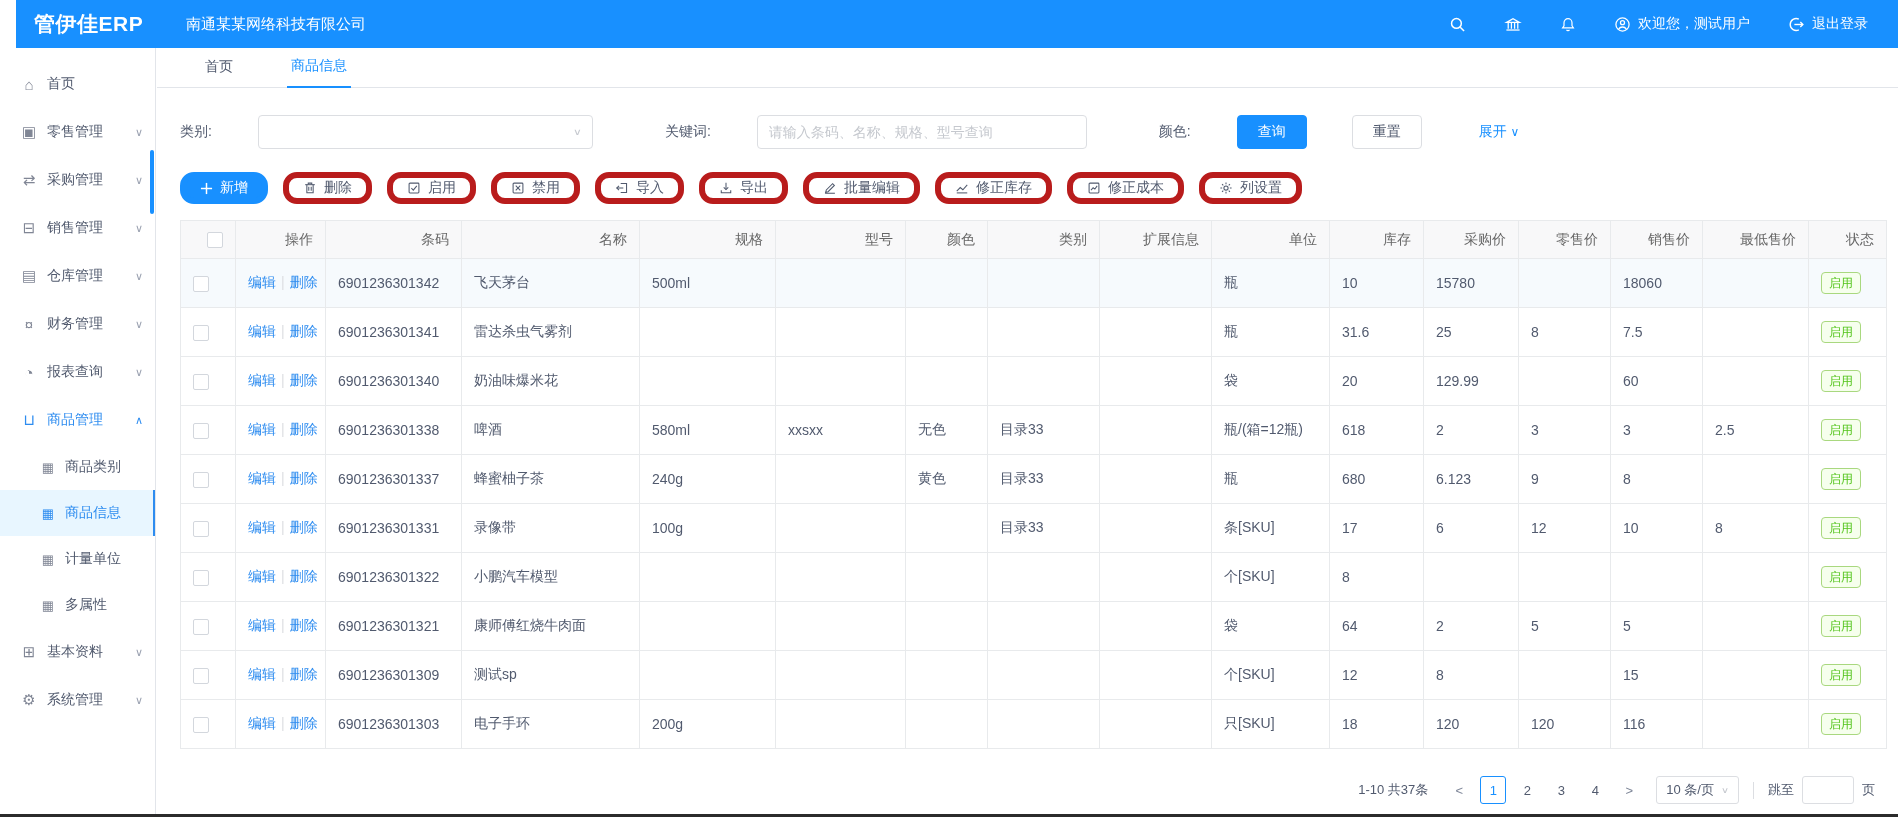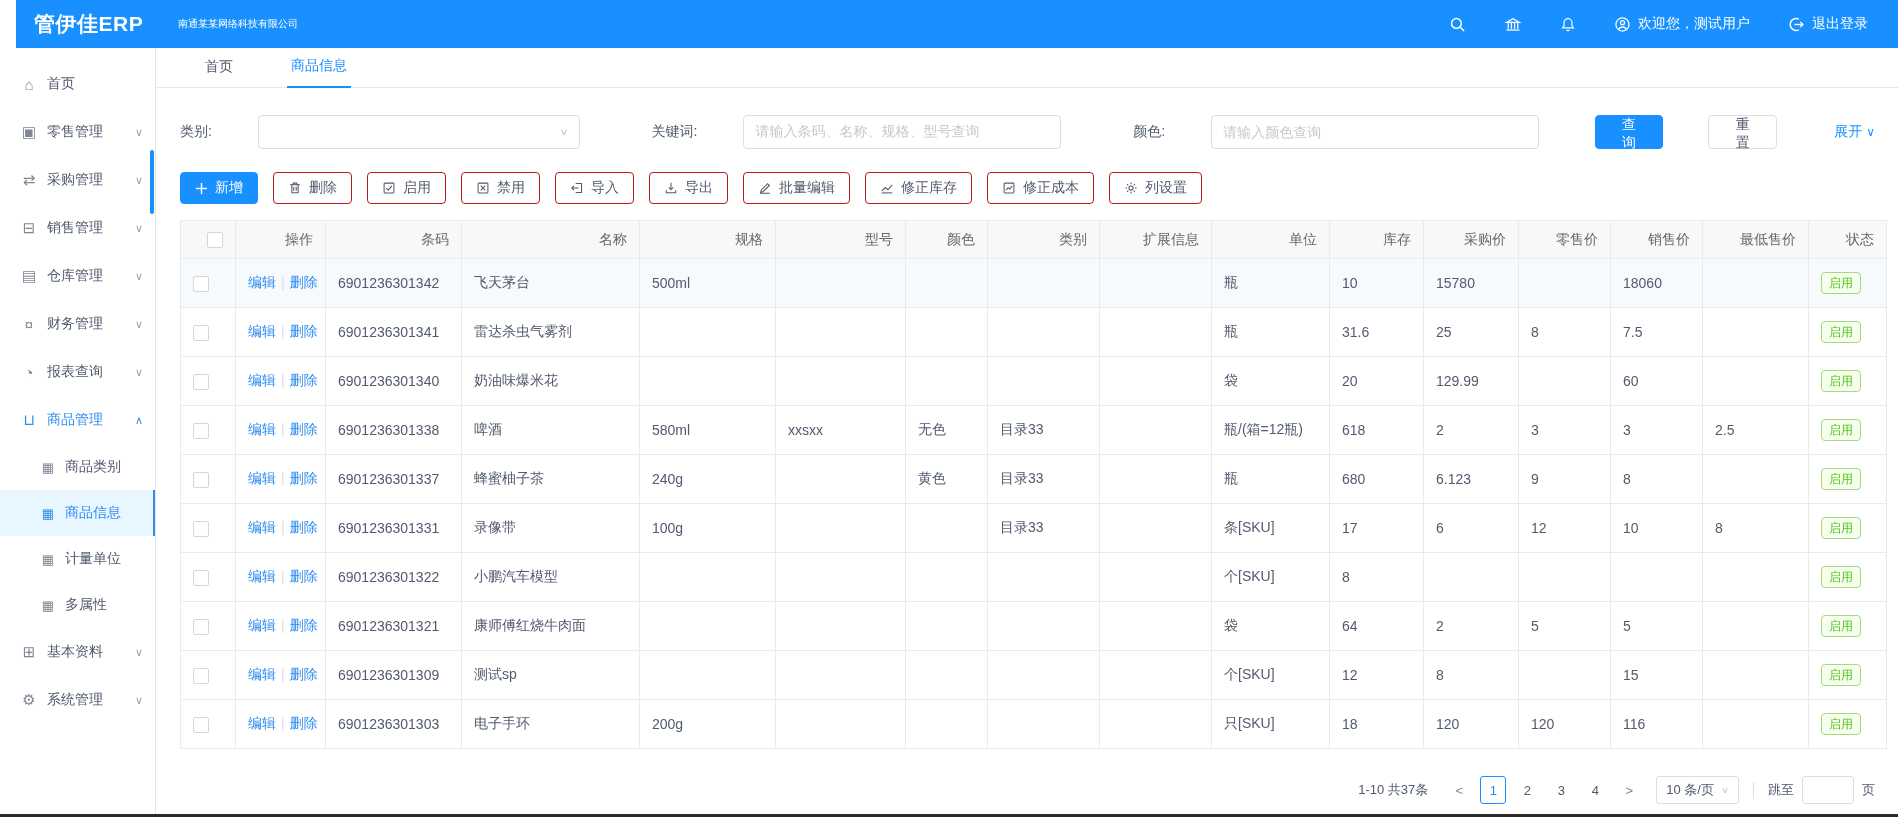--- a/index.html
+++ b/index.html
@@ -4,21 +4,21 @@
 <style>
   *{margin:0;padding:0;box-sizing:border-box;}
   html,body{width:1898px;height:817px;}
   body{position:relative;overflow:hidden;background:#fff;
        font-family:"Liberation Sans","DejaVu Sans",sans-serif;color:#515a6e;}
 
   
   .topbar{position:absolute;top:0;left:16px;right:0;height:48px;background:#1890ff;
           display:flex;align-items:center;color:#fff;z-index:30;}
   .logo{width:156px;padding-left:18px;font-size:21px;font-weight:bold;letter-spacing:.5px;}
-  .company{font-size:10px;margin-left:6px;}
+  .company{font-size:15px;margin-left:14px;}
   .topbar-right{margin-left:auto;display:flex;align-items:center;gap:38px;padding-right:30px;font-size:14px;}
   .top-ico{display:inline-flex;align-items:center;gap:7px;cursor:pointer;}
   .top-ico svg{display:block;}
 
   
   .sidebar{position:absolute;top:48px;left:0;bottom:0;width:156px;background:#fff;
            border-right:1px solid #e2e5ea;font-size:14px;padding-top:12px;z-index:20;}
   .side-item{height:48px;display:flex;align-items:center;padding:0 12px 0 20px;cursor:pointer;color:#515a6e;}
   .side-item .glyph{width:18px;color:#808695;font-size:15px;text-align:center;}
   .side-item .lbl{margin-left:9px;flex:1;white-space:nowrap;}
@@ -43,32 +43,32 @@
 
   
   .filterbar{display:flex;align-items:center;margin-top:27px;font-size:14px;gap:36px;}
   .f-label{margin-right:10px;white-space:nowrap;}
   .select-box{width:335px;height:34px;border:1px solid #dcdee2;border-radius:4px;position:relative;
               margin-right:36px;background:#fff;cursor:pointer;}
   .select-box .chev-d{position:absolute;right:10px;top:9px;color:#c5c8ce;font-size:12px;transform:scaleY(.75);}
   .f-input{height:34px;border:1px solid #dcdee2;border-radius:4px;padding:0 11px;font-size:14px;
            color:#515a6e;margin-right:36px;outline:none;}
   .f-input::placeholder{color:#c5c8ce;}
-  .kw{width:330px;font-family:Liberation Serif, serif;}
+  .kw{width:330px;}
   .cl{width:340px;margin-right:20px;}
   .btn{height:34px;border:1px solid #dcdee2;border-radius:4px;background:#fff;color:#515a6e;
        font-size:14px;padding:0 20px;cursor:pointer;font-family:inherit;}
   .btn-primary{background:#1890ff;border-color:#1890ff;color:#fff;}
   .gap8{margin-left:9px;}
   .expand-link{color:#1890ff;margin-left:21px;cursor:pointer;white-space:nowrap;}
   .expand-link .chev{font-size:12px;}
 
   
   .toolbar{display:flex;gap:15px;margin-top:23px;}
-  .tb{height:32px;display:inline-flex;align-items:center;gap:7px;border:1px solid #b91c1c;border-radius:4px;
+  .tb{height:32px;display:inline-flex;align-items:center;gap:7px;border:6px solid #b91c1c;border-radius:14px;
       background:#fff;color:#515a6e;font-size:14px;padding:0 14px;cursor:pointer;font-family:inherit;white-space:nowrap;}
   .tb svg{display:block;}
   .tb.primary{background:#1890ff;color:#fff;border-color:#1890ff;}
 
   
   .table-wrap{margin-top:16px;}
   table{border-collapse:collapse;table-layout:fixed;width:1706px;font-size:14px;color:#515a6e;}
   th{background:#f8f8f9;font-weight:normal;color:#666;height:38px;text-align:right;
      padding:0 12px;border:1px solid #e8eaec;white-space:nowrap;overflow:hidden;}
   td{height:49px;padding:0 12px;border:1px solid #e8eaec;white-space:nowrap;overflow:hidden;}
@@ -225,21 +225,20 @@
   <div class="content">
 
     <div class="filterbar">
       <span class="f-label">类别:</span>
       <div class="select-box">
         <span class="chev-d">∨</span>
       </div>
       <span class="f-label">关键词:</span>
       <input class="f-input kw" type="text" placeholder="请输入条码、名称、规格、型号查询" style="">
       <span class="f-label">颜色:</span>
-      <input class="f-input cl" type="text" placeholder="请输入颜色查询" style="">
       <button class="btn btn-primary">查询</button>
       <button class="btn gap8">重置</button>
       <span class="expand-link">
         <span>展开</span> <span class="chev">∨</span>
       </span>
     </div>
 
     <div class="toolbar">
       <button class="tb primary">
         <svg width="13" height="13" viewBox="0 0 14 14" stroke="#fff" stroke-width="1.6">

